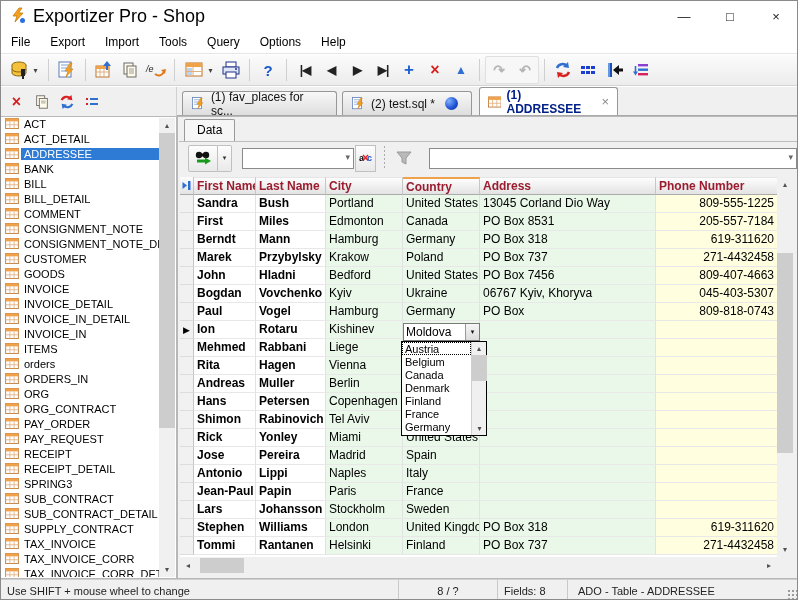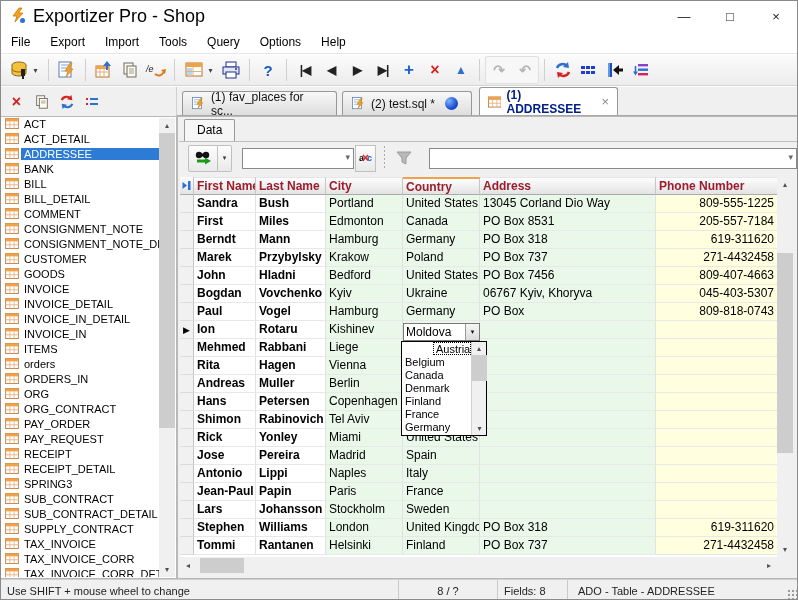--- a/index.html
+++ b/index.html
@@ -85,21 +85,21 @@
   .h-scroll { position:absolute; left:0; top:380px; width:597px; height:17px; background:#f0f0f0; display:flex; align-items:center; }
   .sb-thumb-h { position:absolute; top:1px; height:15px; background:#cdcdcd; }
   .corner { position:absolute; left:597px; top:380px; width:16px; height:17px; background:#f0f0f0; }
   
   .cell-editor { position:absolute; left:223px; top:146px; width:77px; height:18px; background:#fff; border:1px solid #7a7a7a; display:flex; }
   .editor-text { flex:1; padding:1px 2px; font-size:12px; overflow:hidden; }
   .editor-btn { width:14px; background:linear-gradient(#f6f6f6,#dcdcdc); border-left:1px solid #9a9a9a; display:flex; align-items:center; justify-content:center; font-size:7px; color:#111; }
   .dropdown { position:absolute; left:221px; top:164px; width:86px; height:95px; background:#fff; border:1px solid #000; z-index:5; }
   .dd-list { position:absolute; left:0; top:0; right:15px; bottom:0; }
   .dd-item { height:13px; font-size:11px; padding:0 2px; white-space:nowrap; border:1px dotted transparent; }
-  .dd-item.focused { border:1px dotted #000;margin-left:31px; }
+  .dd-item.focused { border:1px dotted #000; }
   .dd-scroll { position:absolute; right:0; top:0; width:15px; bottom:0; background:#f0f0f0; border-left:1px solid #d0d0d0; }
   
   .statusbar { position:absolute; left:0; top:578px; width:798px; height:22px; background:#f0f0f0; border-top:1px solid #d0d0d0; display:flex; font-size:11px; color:#222; }
   .st-panel { border-right:1px solid #c9c9c9; display:flex; align-items:center; padding:9px 6px; }
   .grip { position:absolute; right:2px; bottom:2px; width:10px; height:10px;
     background-image:radial-gradient(#9a9a9a 1px, transparent 1px); background-size:4px 4px; }
   svg { display:block; }
 </style>
 </head>
 <body>

